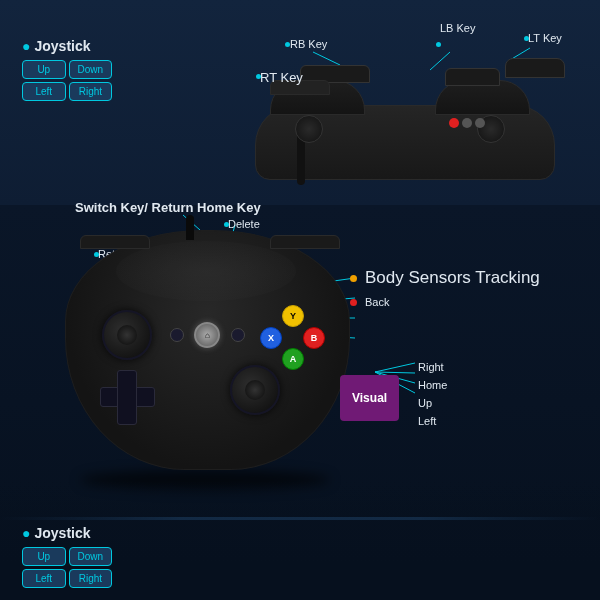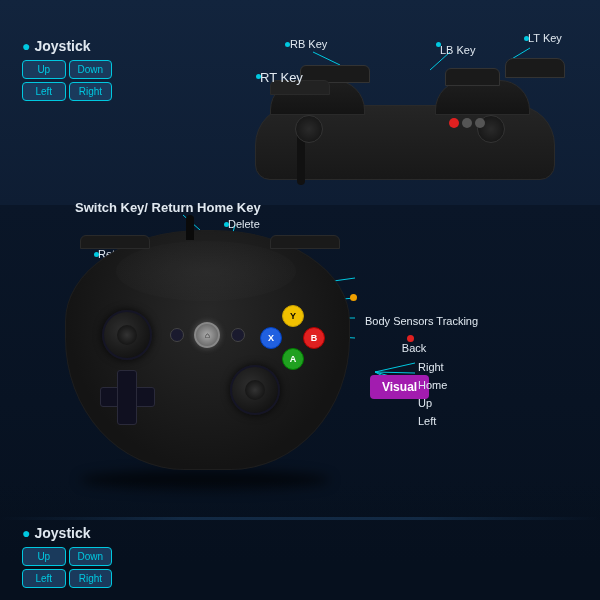--- a/index.html
+++ b/index.html
@@ -114,21 +114,21 @@
   <div style="position:absolute; top:68px; right:100px; display:flex; gap:3px;">
     <div style="width:10px;height:10px;background:#e02020;border-radius:50%;"></div>
     <div style="width:10px;height:10px;background:#555;border-radius:50%;"></div>
     <div style="width:10px;height:10px;background:#555;border-radius:50%;"></div>
   </div>
 </div>
 
 <div style="position:absolute; top:38px; left:290px; color:#e0e8f0; font-size:11px;">RB Key</div>
 <div style="position:absolute; top:42px; left:285px; width:5px; height:5px; background:#00c8e0; border-radius:50%;"></div>
 
-<div style="position:absolute; top:44px; left:440px; color:#e0e8f0; font-size:11px;">LB Key</div>
+<div style="position:absolute; top:22px; left:440px; color:#e0e8f0; font-size:11px;">LB Key</div>
 <div style="position:absolute; top:42px; left:436px; width:5px; height:5px; background:#00c8e0; border-radius:50%;"></div>
 
 <div style="position:absolute; top:32px; left:528px; color:#e0e8f0; font-size:11px;">LT Key</div>
 <div style="position:absolute; top:36px; left:524px; width:5px; height:5px; background:#00c8e0; border-radius:50%;"></div>
 
 <div style="position:absolute; top:70px; left:260px; color:#e0e8f0; font-size:13px;">RT Key</div>
 <div style="position:absolute; top:74px; left:256px; width:5px; height:5px; background:#00c8e0; border-radius:50%;"></div>
 
 <div style="position:absolute; top:200px; left:75px; color:#e0e8f0; font-size:13px; font-weight:bold;text-align:center;">Switch Key/ Return Home Key</div>
 
@@ -178,29 +178,29 @@
     <div style="position:absolute; bottom:0; left:22px; width:22px; height:22px; background:#20a020; border-radius:50%; display:flex; align-items:center; justify-content:center; color:#fff; font-size:9px; font-weight:bold; border:1px solid #008000;">A</div>
     <div style="position:absolute; top:22px; left:0; width:22px; height:22px; background:#2060e0; border-radius:50%; display:flex; align-items:center; justify-content:center; color:#fff; font-size:9px; font-weight:bold; border:1px solid #0040c0;">X</div>
   </div>
 
   <div style="position:absolute; top:0; left:136px; width:8px; height:25px; background:#0a0a0a; border-radius:4px 4px 0 0;"></div>
 </div>
 
 <div style="position:absolute; top:268px; left:350px;">
   <div style="display:flex; align-items:center; margin-bottom:8px;">
     <div style="width:7px;height:7px;background:#f0a000;border-radius:50%;margin-right:8px;flex-shrink:0;"></div>
-    <span style="color:#e0e8f0; font-size:11px;margin-top:47px;">Body Sensors Tracking</span>
-  </div>
-  <div style="display:flex; align-items:center; margin-bottom:12px;flex-direction:column;">
+    <span style="color:#e0e8f0; font-size:17px;">Body Sensors Tracking</span>
+  </div>
+  <div style="display:flex; align-items:center; margin-bottom:12px;">
     <div style="width:7px;height:7px;background:#e02020;border-radius:50%;margin-right:8px;flex-shrink:0;"></div>
     <span style="color:#e0e8f0; font-size:11px;">Back</span>
   </div>
 </div>
 
-<div style="position:absolute; top:375px; left:340px; background:#a21caf; color:#fff; font-size:12px; font-weight:bold; padding:5px 12px; border-radius:4px; cursor:pointer;margin-left:30px;">Visual</div>
+<div style="position:absolute; top:375px; left:340px; background:#701a75; color:#fff; font-size:12px; font-weight:bold; padding:16px 12px; border-radius:4px; cursor:pointer;">Visual</div>
 
 <div style="position:absolute; top:358px; left:418px;">
   <div style="color:#e0e8f0; font-size:11px; line-height:18px;">Right</div>
   <div style="color:#e0e8f0; font-size:11px; line-height:18px;">Home</div>
   <div style="color:#e0e8f0; font-size:11px; line-height:18px;">Up</div>
   <div style="color:#e0e8f0; font-size:11px; line-height:18px;">Left</div>
 </div>
 
 <div style="position:absolute; bottom:0; left:0; width:600px; height:120px; background:linear-gradient(180deg, transparent 0%, #06101e 70%);"></div>
 <div style="position:absolute; bottom:80px; left:0; width:600px; height:3px; background:linear-gradient(90deg, transparent, #1a3a5c 30%, #1a3a5c 70%, transparent); opacity:0.6;"></div>

